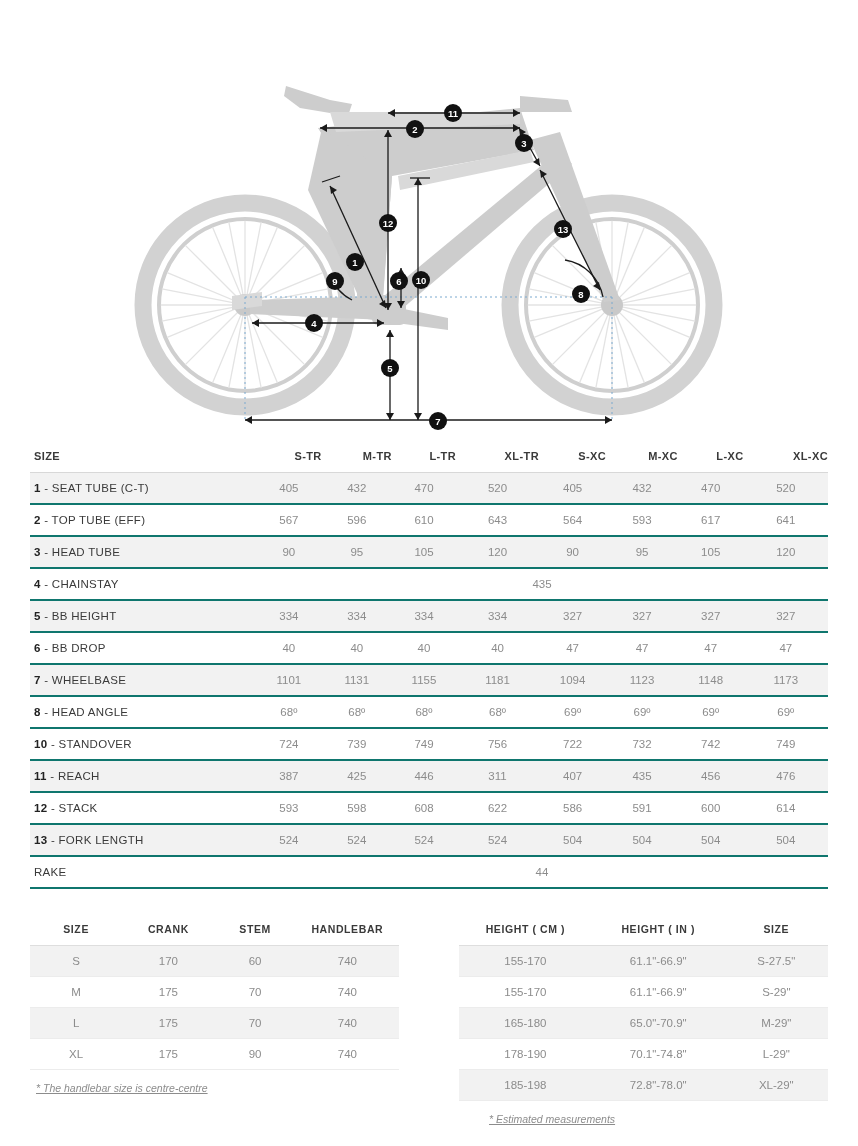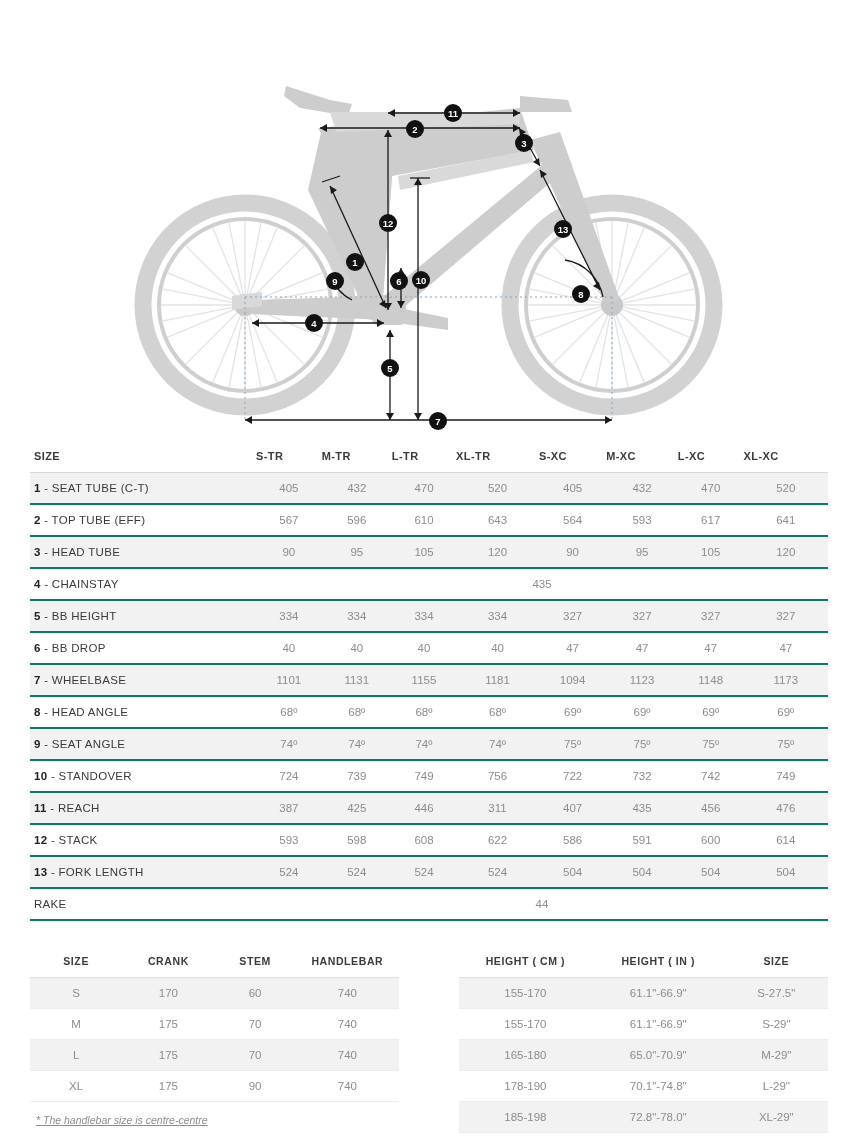--- a/index.html
+++ b/index.html
@@ -40,21 +40,21 @@
   table.geo th, table.geo td {
     padding: 0;
     height: 30px;
     vertical-align: middle;
   }
   table.geo thead th {
     font-size: 11px;
     font-weight: bold;
     color: #3a3a3a;
     letter-spacing: 0.4px;
-    text-align: left;
+    text-align: right;
     border-bottom: 1px solid #d8d8d8;
     height: 32px;
   }
   table.geo thead th.lbl {
     text-align: left;
     padding-left: 4px;
   }
   table.geo td.lbl {
     text-align: left;
     padding-left: 4px;
@@ -404,31 +404,20 @@
         <td class="val">68º</td>
         <td class="val">68º</td>
         <td class="val">68º</td>
         <td class="val">68º</td>
         <td class="val">69º</td>
         <td class="val">69º</td>
         <td class="val">69º</td>
         <td class="val">69º</td>
       </tr>
 
-      <tr class="shade">
-        <td class="lbl"><b>9</b><span> - SEAT ANGLE</span></td>
-        <td class="val">74º</td>
-        <td class="val">74º</td>
-        <td class="val">74º</td>
-        <td class="val">74º</td>
-        <td class="val">75º</td>
-        <td class="val">75º</td>
-        <td class="val">75º</td>
-        <td class="val">75º</td>
-      </tr>
 
       <tr class="plain">
         <td class="lbl"><b>10</b><span> - STANDOVER</span></td>
         <td class="val">724</td>
         <td class="val">739</td>
         <td class="val">749</td>
         <td class="val">756</td>
         <td class="val">722</td>
         <td class="val">732</td>
         <td class="val">742</td>

